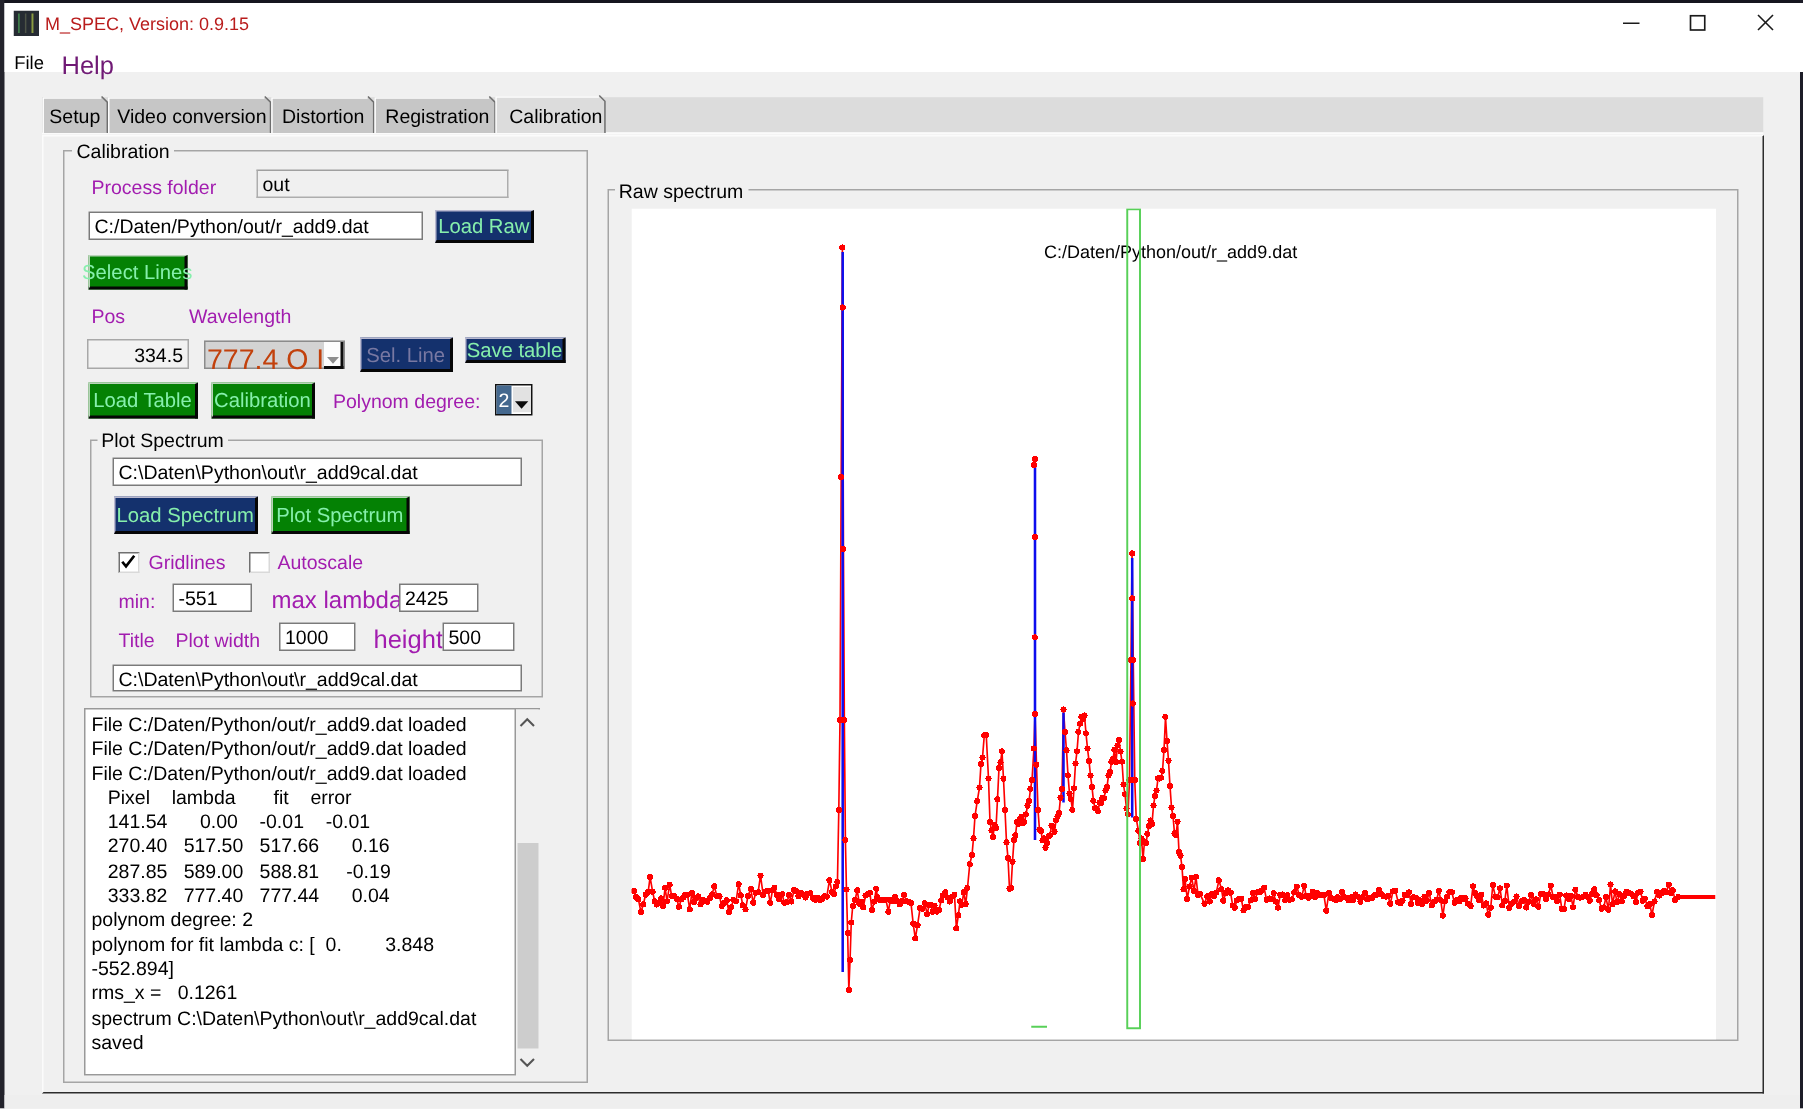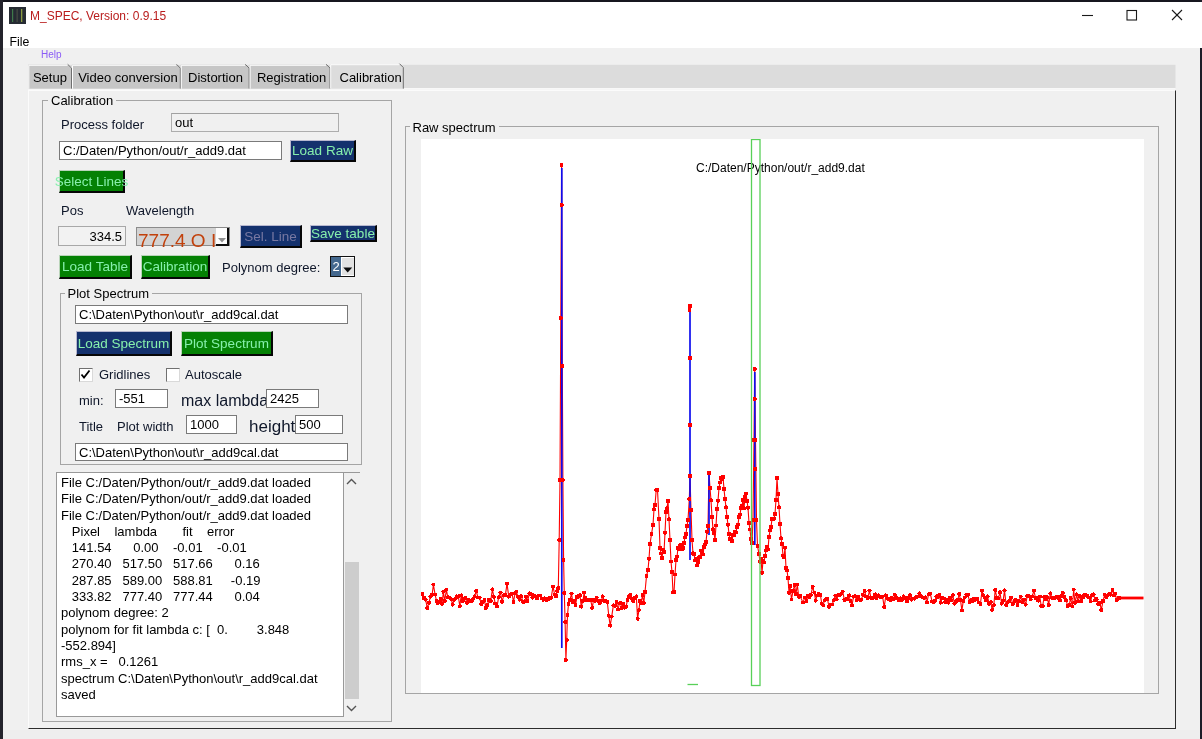--- a/index.html
+++ b/index.html
@@ -1,17 +1,17 @@
 <!DOCTYPE html>
 <html><head><meta charset="utf-8"><style>
 *{margin:0;padding:0;box-sizing:border-box}
 html,body{width:1202px;height:739px;overflow:hidden}
 body{font-family:"Liberation Sans",sans-serif;background:#f0f0f0;position:relative}
 .abs{position:absolute}
-.lbl{position:absolute;font-size:13px;color:#0f172a;white-space:nowrap;line-height:13px}
+.lbl{position:absolute;font-size:13px;color:#a21caf;white-space:nowrap;line-height:13px}
 .entry{position:absolute;background:#fff;border:1px solid #7a7a7a;font-size:13px;color:#000;padding:0 3px;display:flex;align-items:center;white-space:nowrap;overflow:hidden;line-height:13px}
 .gentry{position:absolute;background:#f0f0f0;border:1px solid #adadad;border-top-color:#a0a0a0;font-size:13px;color:#000;padding:0 3px;display:flex;align-items:center;white-space:nowrap;overflow:hidden}
 .btn{position:absolute;color:#86efac;font-size:13.5px;display:flex;align-items:center;justify-content:center;white-space:nowrap;border-top:1px solid #b8b8cf;border-left:1px solid #b8b8cf;border-right:2px solid #060606;border-bottom:2px solid #060606;line-height:13px}
 .btnN{background:#14316d}
 .btnG{background:#048104;border-top-color:#b9d4b9;border-left-color:#b9d4b9}
 .group{position:absolute;border:1px solid #a5a5a5}
 .gtitle{position:absolute;background:#f0f0f0;font-size:13px;line-height:13px;padding:0 3px;white-space:nowrap;color:#000}
 .cb{position:absolute;width:13.5px;height:13.5px;background:#fff;border:1.6px solid #707070;border-bottom-color:#d9d9d9;border-right-color:#d9d9d9}
 </style></head>
 <body>
@@ -22,21 +22,21 @@
 
 <div class="abs" style="left:3px;top:2px;width:1199px;height:46px;background:#ffffff"></div>
 <svg class="abs" style="left:9px;top:7px" width="17" height="17" viewBox="0 0 17 17">
     <rect width="17" height="17" fill="#262b33"></rect>
     <rect x="3" y="2" width="1.2" height="13" fill="#3f7a4a"></rect>
     <rect x="7.6" y="2" width="1" height="13" fill="#4d5347"></rect>
     <rect x="12" y="2" width="1.3" height="13" fill="#8a9b42"></rect>
   </svg>
 <div class="abs" style="left:30px;top:8.5px;font-size:12px;color:#b91c1c">M_SPEC, Version: 0.9.15</div>
 <div class="abs" style="left:9.5px;top:34.5px;font-size:12.3px;color:#000">File</div>
-<div class="abs" style="left:41px;top:49px;font-size:10px;color:#8b5cf6">Help</div>
+<div class="abs" style="left:41px;top:34px;font-size:17px;color:#701a75">Help</div>
 
 <svg class="abs" style="left:1070px;top:5px" width="125" height="22" viewBox="0 0 125 22">
 <g stroke="#1a1a1a" stroke-width="1.1" fill="none">
 <line x1="12" y1="10.5" x2="23" y2="10.5"></line>
 <rect x="57" y="5.5" width="9.5" height="9.5"></rect>
 <line x1="102" y1="5" x2="112" y2="15"></line>
       <line x1="112" y1="5" x2="102" y2="15"></line>
 </g>
   </svg>
 

